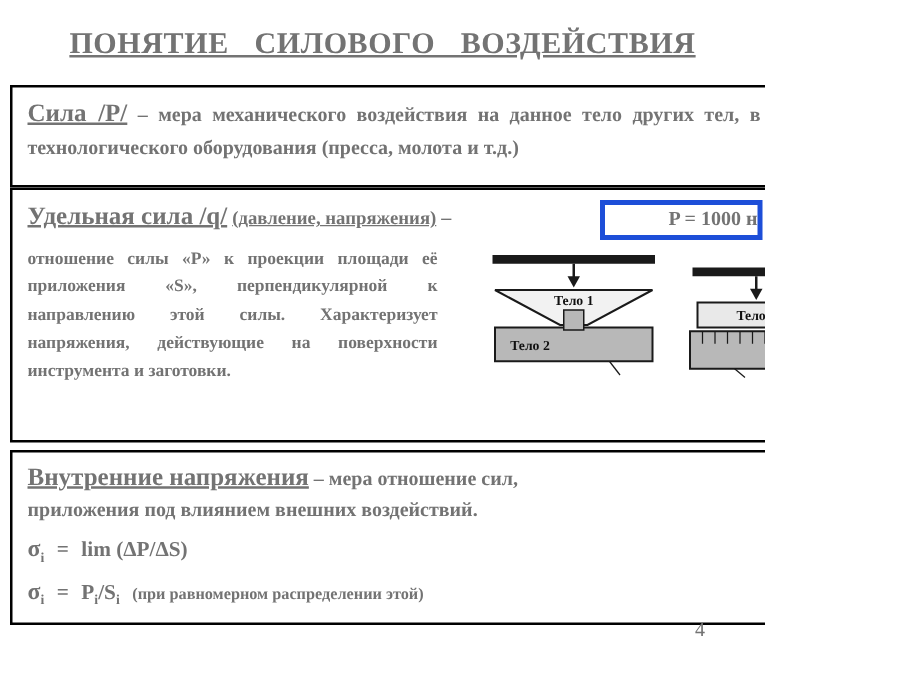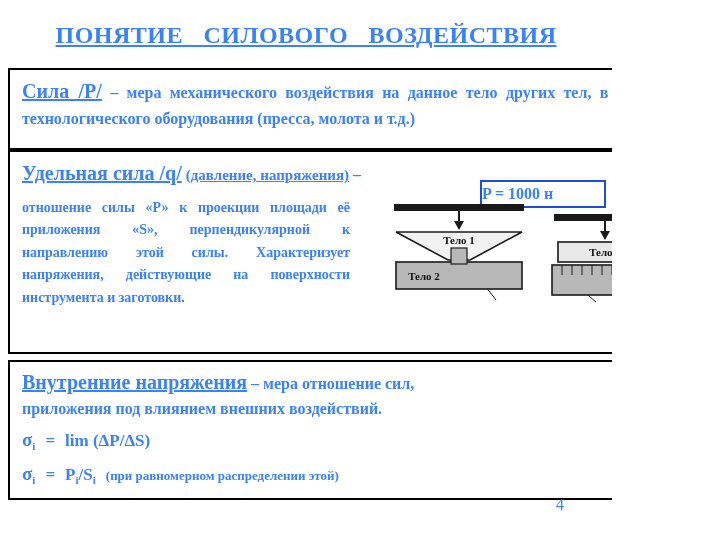--- a/index.html
+++ b/index.html
@@ -1,30 +1,30 @@
 <!DOCTYPE html>
 <html><head>
 <meta charset="utf-8">
 <style>
   html,body{margin:0;padding:0;}
   body{width:720px;height:540px;background:#ffffff;}
   .slide{position:relative;width:612px;height:540px;background:#ffffff;
-         font-family:"Liberation Serif","DejaVu Serif",serif;font-weight:700;color:#3b82f6;overflow:hidden;}
+         font-family:"Liberation Serif","DejaVu Serif",serif;font-weight:700;color:#737373;overflow:hidden;}
   .slide-title{position:absolute;top:22px;left:0;width:100%;text-align:center;
          font-size:24px;letter-spacing:.5px;word-spacing:14px;text-decoration:underline;}
   .box{position:absolute;left:8px;width:704px;border:2px solid #000;background:#fff;overflow:hidden;}
   .box1{top:68px;height:66px;padding:6px 12px;}
   .term{font-size:20px;text-decoration:underline;}
   .flow{font-size:16px;line-height:1.55;text-align:justify;margin:0;}
   .box2{top:150px;height:200px;}
   .box2-left{position:absolute;left:12px;top:10px;width:342px;}
   .term-note{font-size:15px;text-decoration:underline;}
   .box2-body{margin:12px 4px 0 0;width:328px;font-size:14px;line-height:1.6;text-align:justify;}
   .box2-right{position:absolute;right:6px;top:4px;width:334px;height:192px;}
-  .formula-box{position:absolute;border:2px solid #1d4ed8;background:#fff;text-align:left;margin-top:20px;}
+  .formula-box{position:absolute;border:4px solid #1d4ed8;background:#fff;text-align:right;}
   .p-box{left:106px;top:4px;width:122px;padding:3px 0;font-size:16px;}
   .q-box{left:84px;top:146px;width:172px;padding:4px 0;font-size:17px;}
   .q-unit{margin-left:14px;}
   sub{font-size:11px;}
   .diag-left{position:absolute;left:6px;top:46px;}
   .diag-right{position:absolute;left:170px;top:52px;}
   .connector{position:absolute;left:0;top:0;width:334px;height:192px;}
   .box3{top:360px;height:124px;padding:6px 12px;}
   .b3-line{font-size:16px;line-height:1.45;margin:0;}
   .f-line{margin:8px 0 0 0;font-size:17px;line-height:1.3;}

